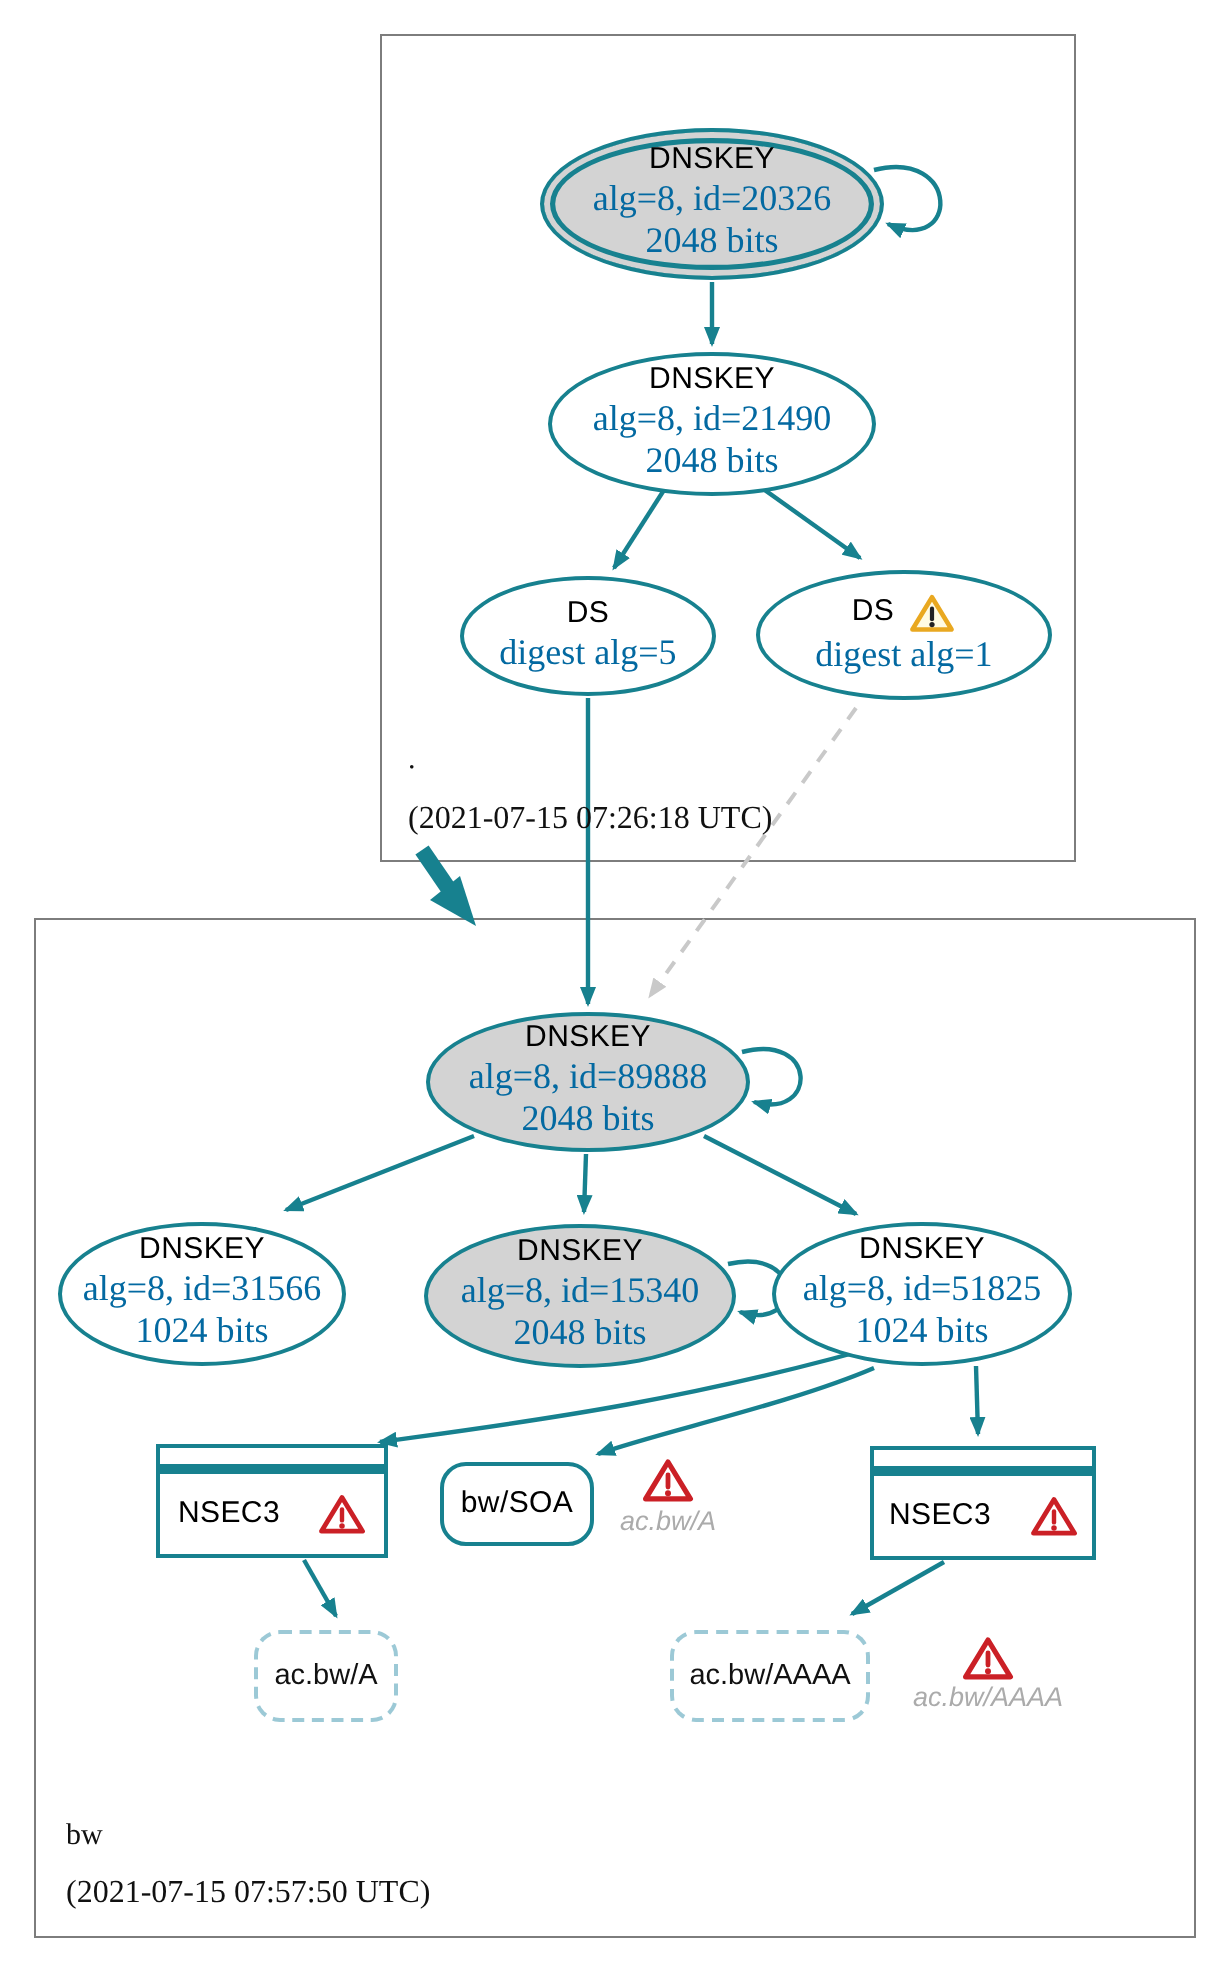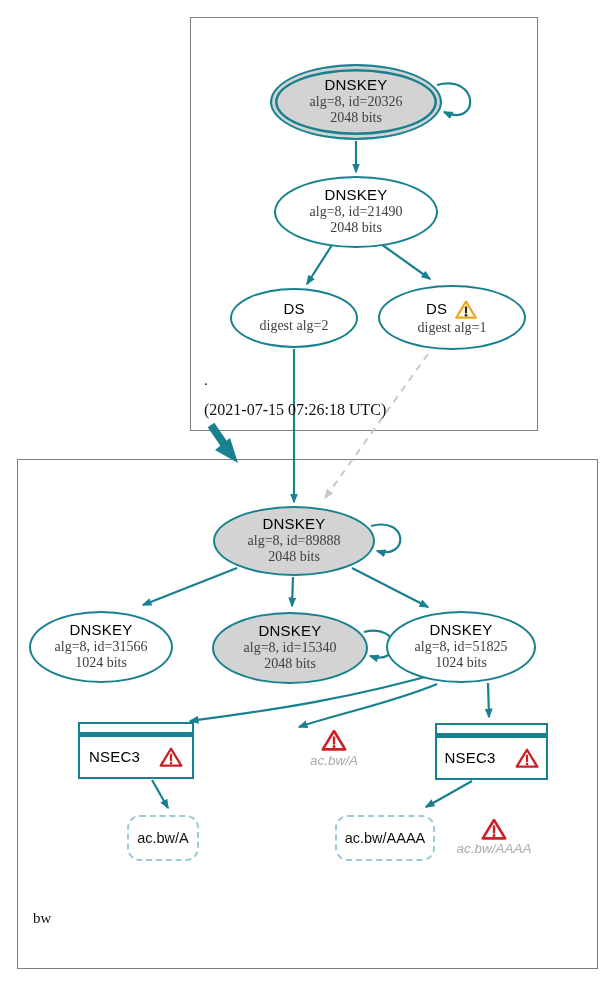--- a/index.html
+++ b/index.html
@@ -13,21 +13,21 @@
   .ellipse{
     border:2.3px solid #17818f;border-radius:50%;background:#fff;
     display:flex;flex-direction:column;align-items:center;justify-content:center;
     text-align:center;
   }
   .ellipse.gray{background:#d3d3d3;}
   .ellipse.double{
     box-shadow:inset 0 0 0 3px #d3d3d3, inset 0 0 0 5.6px #17818f;
   }
   .node-title{font-size:15px;color:#000000;line-height:1.12;letter-spacing:.2px;}
-  .node-detail{font-family:"Liberation Serif",serif;font-size:14px;color:#404040;line-height:1.18;}
+  .node-detail{font-family:"Liberation Serif",serif;font-size:18px;color:#0369a1;line-height:1.18;}
   .title-row{display:flex;align-items:center;justify-content:center;gap:7px;}
   .nsec3{
     border:2.4px solid #17818f;background:#fff;display:flex;flex-direction:column;
   }
   .nsec3-head{height:8px;background:#fff;border-bottom:5px solid #17818f;}
   .nsec3-body{flex:1;display:flex;align-items:center;justify-content:center;gap:19px;}
   .rounded{
     border:2px solid #17818f;border-radius:13px;background:#fff;
     display:flex;align-items:center;justify-content:center;
   }
@@ -88,21 +88,21 @@
   </div>
 
   <div class="node ellipse" style="left:274px;top:176px;width:164px;height:72px;">
     <div class="node-title">DNSKEY</div>
     <div class="node-detail">alg=8, id=21490</div>
     <div class="node-detail">2048 bits</div>
   </div>
 
   <div class="node ellipse" style="left:230px;top:288px;width:128px;height:60px;">
     <div class="node-title">DS</div>
-    <div class="node-detail">digest alg=2</div>
+    <div class="node-detail">digest alg=5</div>
   </div>
 
   <div class="node ellipse" style="left:378px;top:285px;width:148px;height:65px;">
     <div class="title-row">
       <span class="node-title">DS</span>
       <svg width="24" height="21" viewBox="0 0 26 24">
         <path d="M13 3 L24.2 21.4 H1.8 Z" fill="#fffbe2" stroke="#e9a820" stroke-width="2.6" stroke-linejoin="round"></path>
         <path d="M13 9.5 V15.5" stroke="#222" stroke-width="2.4" stroke-linecap="round"></path>
         <circle cx="13" cy="18.6" r="1.5" fill="#222"></circle>
       </svg>
@@ -142,20 +142,23 @@
     <div class="nsec3-body">
       <span class="node-title">NSEC3</span>
       <svg width="24" height="22" viewBox="0 0 26 24">
         <path d="M13 3 L24.2 21.4 H1.8 Z" fill="#fff" stroke="#cb2026" stroke-width="2.6" stroke-linejoin="round"></path>
         <path d="M13 9.5 V15.5" stroke="#cb2026" stroke-width="2.4" stroke-linecap="round"></path>
         <circle cx="13" cy="18.6" r="1.5" fill="#cb2026"></circle>
       </svg>
     </div>
   </div>
 
+  <div class="node rounded" style="left:220px;top:731px;width:77px;height:42px;">
+    <span class="node-title">bw/SOA</span>
+  </div>
 
   <div class="node warn-block" style="left:294px;top:728px;width:80px;">
     <svg width="26" height="24" viewBox="0 0 26 24">
       <path d="M13 3 L24.2 21.4 H1.8 Z" fill="#fff" stroke="#cb2026" stroke-width="2.6" stroke-linejoin="round"></path>
       <path d="M13 9.5 V15.5" stroke="#cb2026" stroke-width="2.4" stroke-linecap="round"></path>
       <circle cx="13" cy="18.6" r="1.5" fill="#cb2026"></circle>
     </svg>
     <span class="warn-caption"></span>
     <span class="warn-caption">ac.bw/A</span>
   </div>
@@ -183,14 +186,15 @@
   <div class="node warn-block" style="left:444px;top:817px;width:100px;">
     <svg width="26" height="24" viewBox="0 0 26 24">
       <path d="M13 3 L24.2 21.4 H1.8 Z" fill="#fff" stroke="#cb2026" stroke-width="2.6" stroke-linejoin="round"></path>
       <path d="M13 9.5 V15.5" stroke="#cb2026" stroke-width="2.4" stroke-linecap="round"></path>
       <circle cx="13" cy="18.6" r="1.5" fill="#cb2026"></circle>
     </svg>
     <span class="warn-caption">ac.bw/AAAA</span>
   </div>
 
   <div class="zone-label zone-name" style="left:33px;top:910px;">bw</div>
+  <div class="zone-label zone-ts" style="left:33px;top:938px;">(2021-07-15 07:57:50 UTC)</div>
 
 </div>
 
 </body></html>

